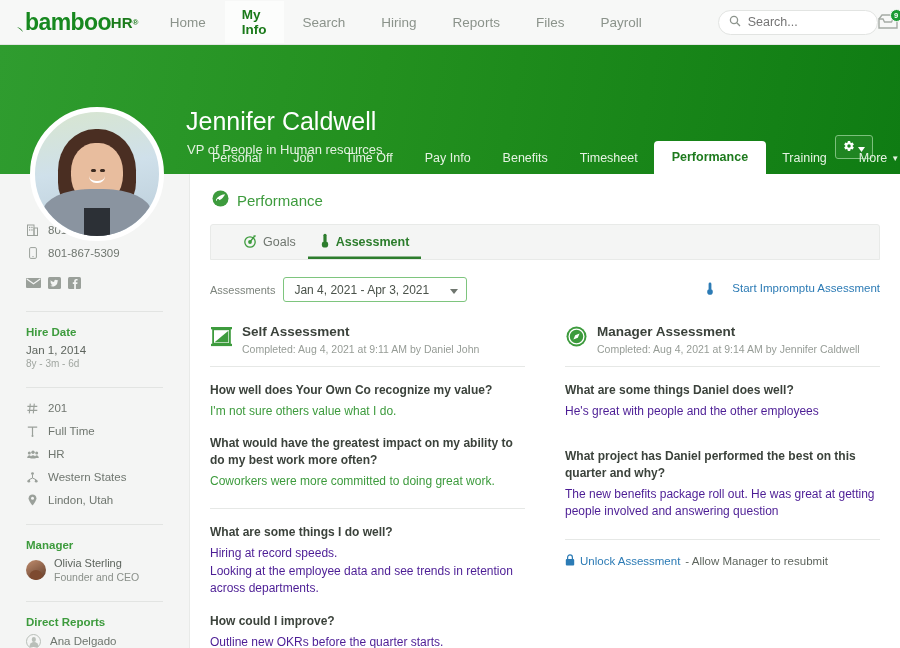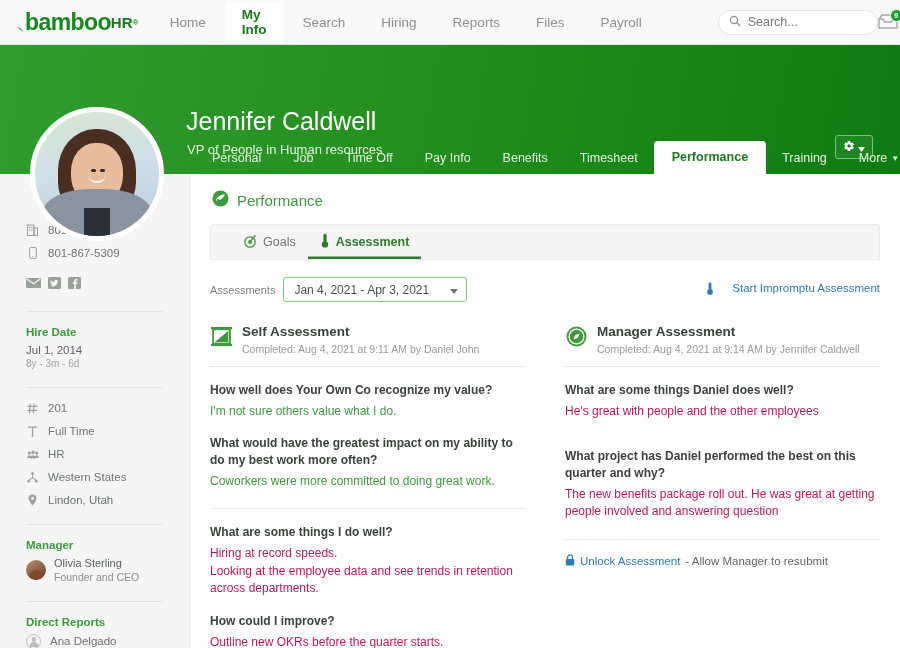--- a/index.html
+++ b/index.html
@@ -210,21 +210,21 @@
   .cicon {
     width: 22px; height: 22px; flex-shrink: 0; margin-top: 1px;
     display:flex; align-items:center; justify-content:center;
   }
   .col-title { font-size: 13.5px; color: #3b423b; font-weight: bold; line-height: 1.15; }
   .col-meta { font-size: 10.5px; color: #969c96; margin-top: 3px; }
   .col-rule { height: 1px; background: #e6e8e6; margin: 11px 0 0 0; }
 
   .qa { padding-top: 15px; }
   .q { font-size: 12px; color: #3b423b; font-weight: bold; line-height: 1.42; }
-  .a { font-size: 12px; color: #be185d; line-height: 1.45; margin-top: 4px; }
+  .a { font-size: 12px; color: #4c1d95; line-height: 1.45; margin-top: 4px; }
   .a.green { color: #3d9b3d; }
   .qa-rule { height:1px; background:#e6e8e6; margin: 18px 0 0 0; }
   .unlock {
     margin-top: 14px; font-size: 11.5px; color: #5d645d;
     display:flex; align-items:center; gap:5px;
   }
   .unlock .lnk { color: #2c7bb5; cursor: pointer; }
 </style>
 </head>
 <body>
@@ -378,21 +378,21 @@
               <rect x="0" y="0" width="13" height="12" rx="1.5" fill="#9aa09a"></rect>
               <path d="M7.9,12 L7.9,7 L9.3,7 L9.5,5.3 L7.9,5.3 L7.9,4.3 C7.9,3.85 8.03,3.55 8.68,3.55 L9.55,3.55 L9.55,2 C9.4,1.98 8.88,1.94 8.28,1.94 C7.02,1.94 6.16,2.7 6.16,4.1 L6.16,5.3 L4.8,5.3 L4.8,7 L6.16,7 L6.16,12 Z" fill="#f4f5f4"></path>
             </svg>
         </span>
       </div>
 
       <div class="sdivider"></div>
 
       <div>
         <div class="sb-head">Hire Date</div>
-        <div class="sb-val">Jul 1, 2014</div>
+        <div class="sb-val">Jan 1, 2014</div>
         <div class="sb-sub">8y - 3m - 6d</div>
       </div>
 
       <div class="sdivider"></div>
 
       <div class="sb-row">
         <span class="sb-ico">
           <svg width="11" height="11" viewBox="0 0 11 11">
               <path d="M3.3,0.6 L2.3,10.4 M7.3,0.6 L6.3,10.4 M0.4,3.4 L10.3,3.4 M0.4,7.4 L10.3,7.4" stroke="#9aa09a" stroke-width="1.1" fill="none"></path>
             </svg>

